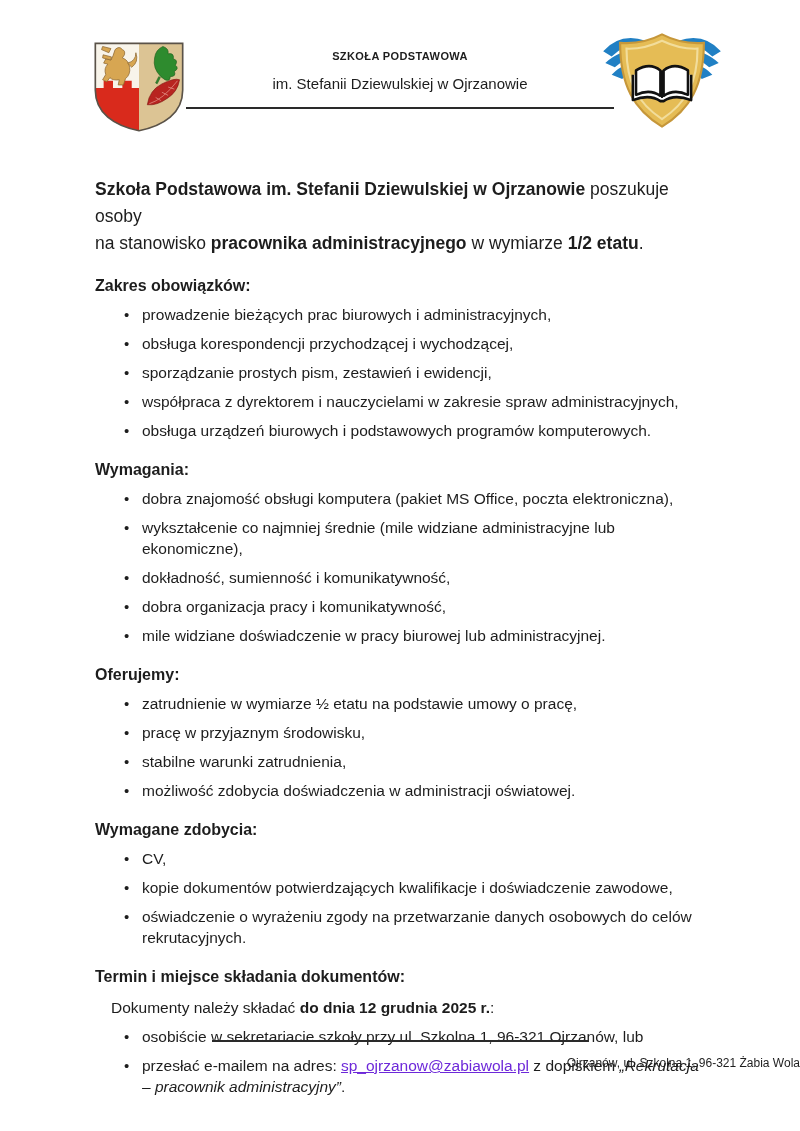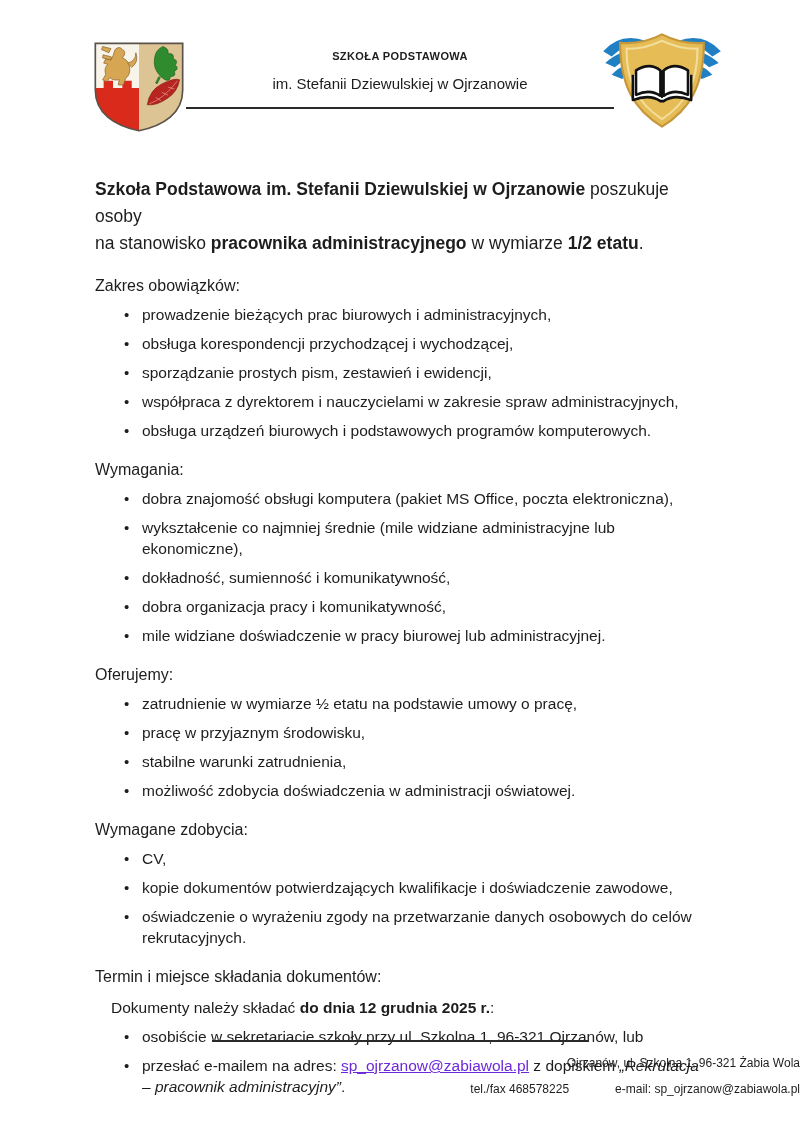--- a/index.html
+++ b/index.html
@@ -22,21 +22,21 @@
   .header-subtitle{font-size:15px;margin-top:13px;}
   .header-rule{width:428px;margin:15px auto 0;border-top:2px solid #2a2a2a;height:0;}
 
   
   .intro{text-align:left;font-size:17.5px;line-height:27px;margin-top:14px;}
   .intro b,.b{font-weight:bold;}
 
   
   .content{font-size:15.5px;}
   .section{margin-top:18px;}
-  .section-heading{font-size:16px;font-weight:normal;margin:0 0 6px 0;line-height:21px;}
+  .section-heading{font-size:16px;font-weight:bold;margin:0 0 6px 0;line-height:21px;}
   ul.bullets{list-style:none;margin:0;padding:0 0 0 28px;}
   ul.bullets li{
     position:relative;padding-left:19px;margin-top:8px;line-height:21px;
   }
   ul.bullets li::before{
     content:"•";position:absolute;left:1px;top:0;font-size:15px;color:#1d1d1d;
   }
   .deadline-line{margin:10px 0 0 16px;line-height:21px;}
   .email-link{color:#6d28d9;text-decoration:underline;cursor:pointer;}
   .it{font-style:italic;}
@@ -179,16 +179,13 @@
         <li><span>przesłać e-mailem na adres: </span><a class="email-link">sp_ojrzanow@zabiawola.pl</a><span> z dopiskiem </span><span class="it">„Rekrutacja – pracownik administracyjny”</span><span>.</span></li>
       </ul>
     </div>
 
   </div>
 </div>
 
 <div class="footer">
   <div class="footer-rule"></div>
   <div class="footer-line1">Ojrzanów, ul. Szkolna 1, 96-321 Żabia Wola</div>
-  <div class="footer-line2">
-    <span>tel./fax 468578225</span><span class="footer-sep"></span><span>e-mail: sp_ojrzanow@zabiawola.pl</span>
-  </div>
 </div>
 
 </body></html>

